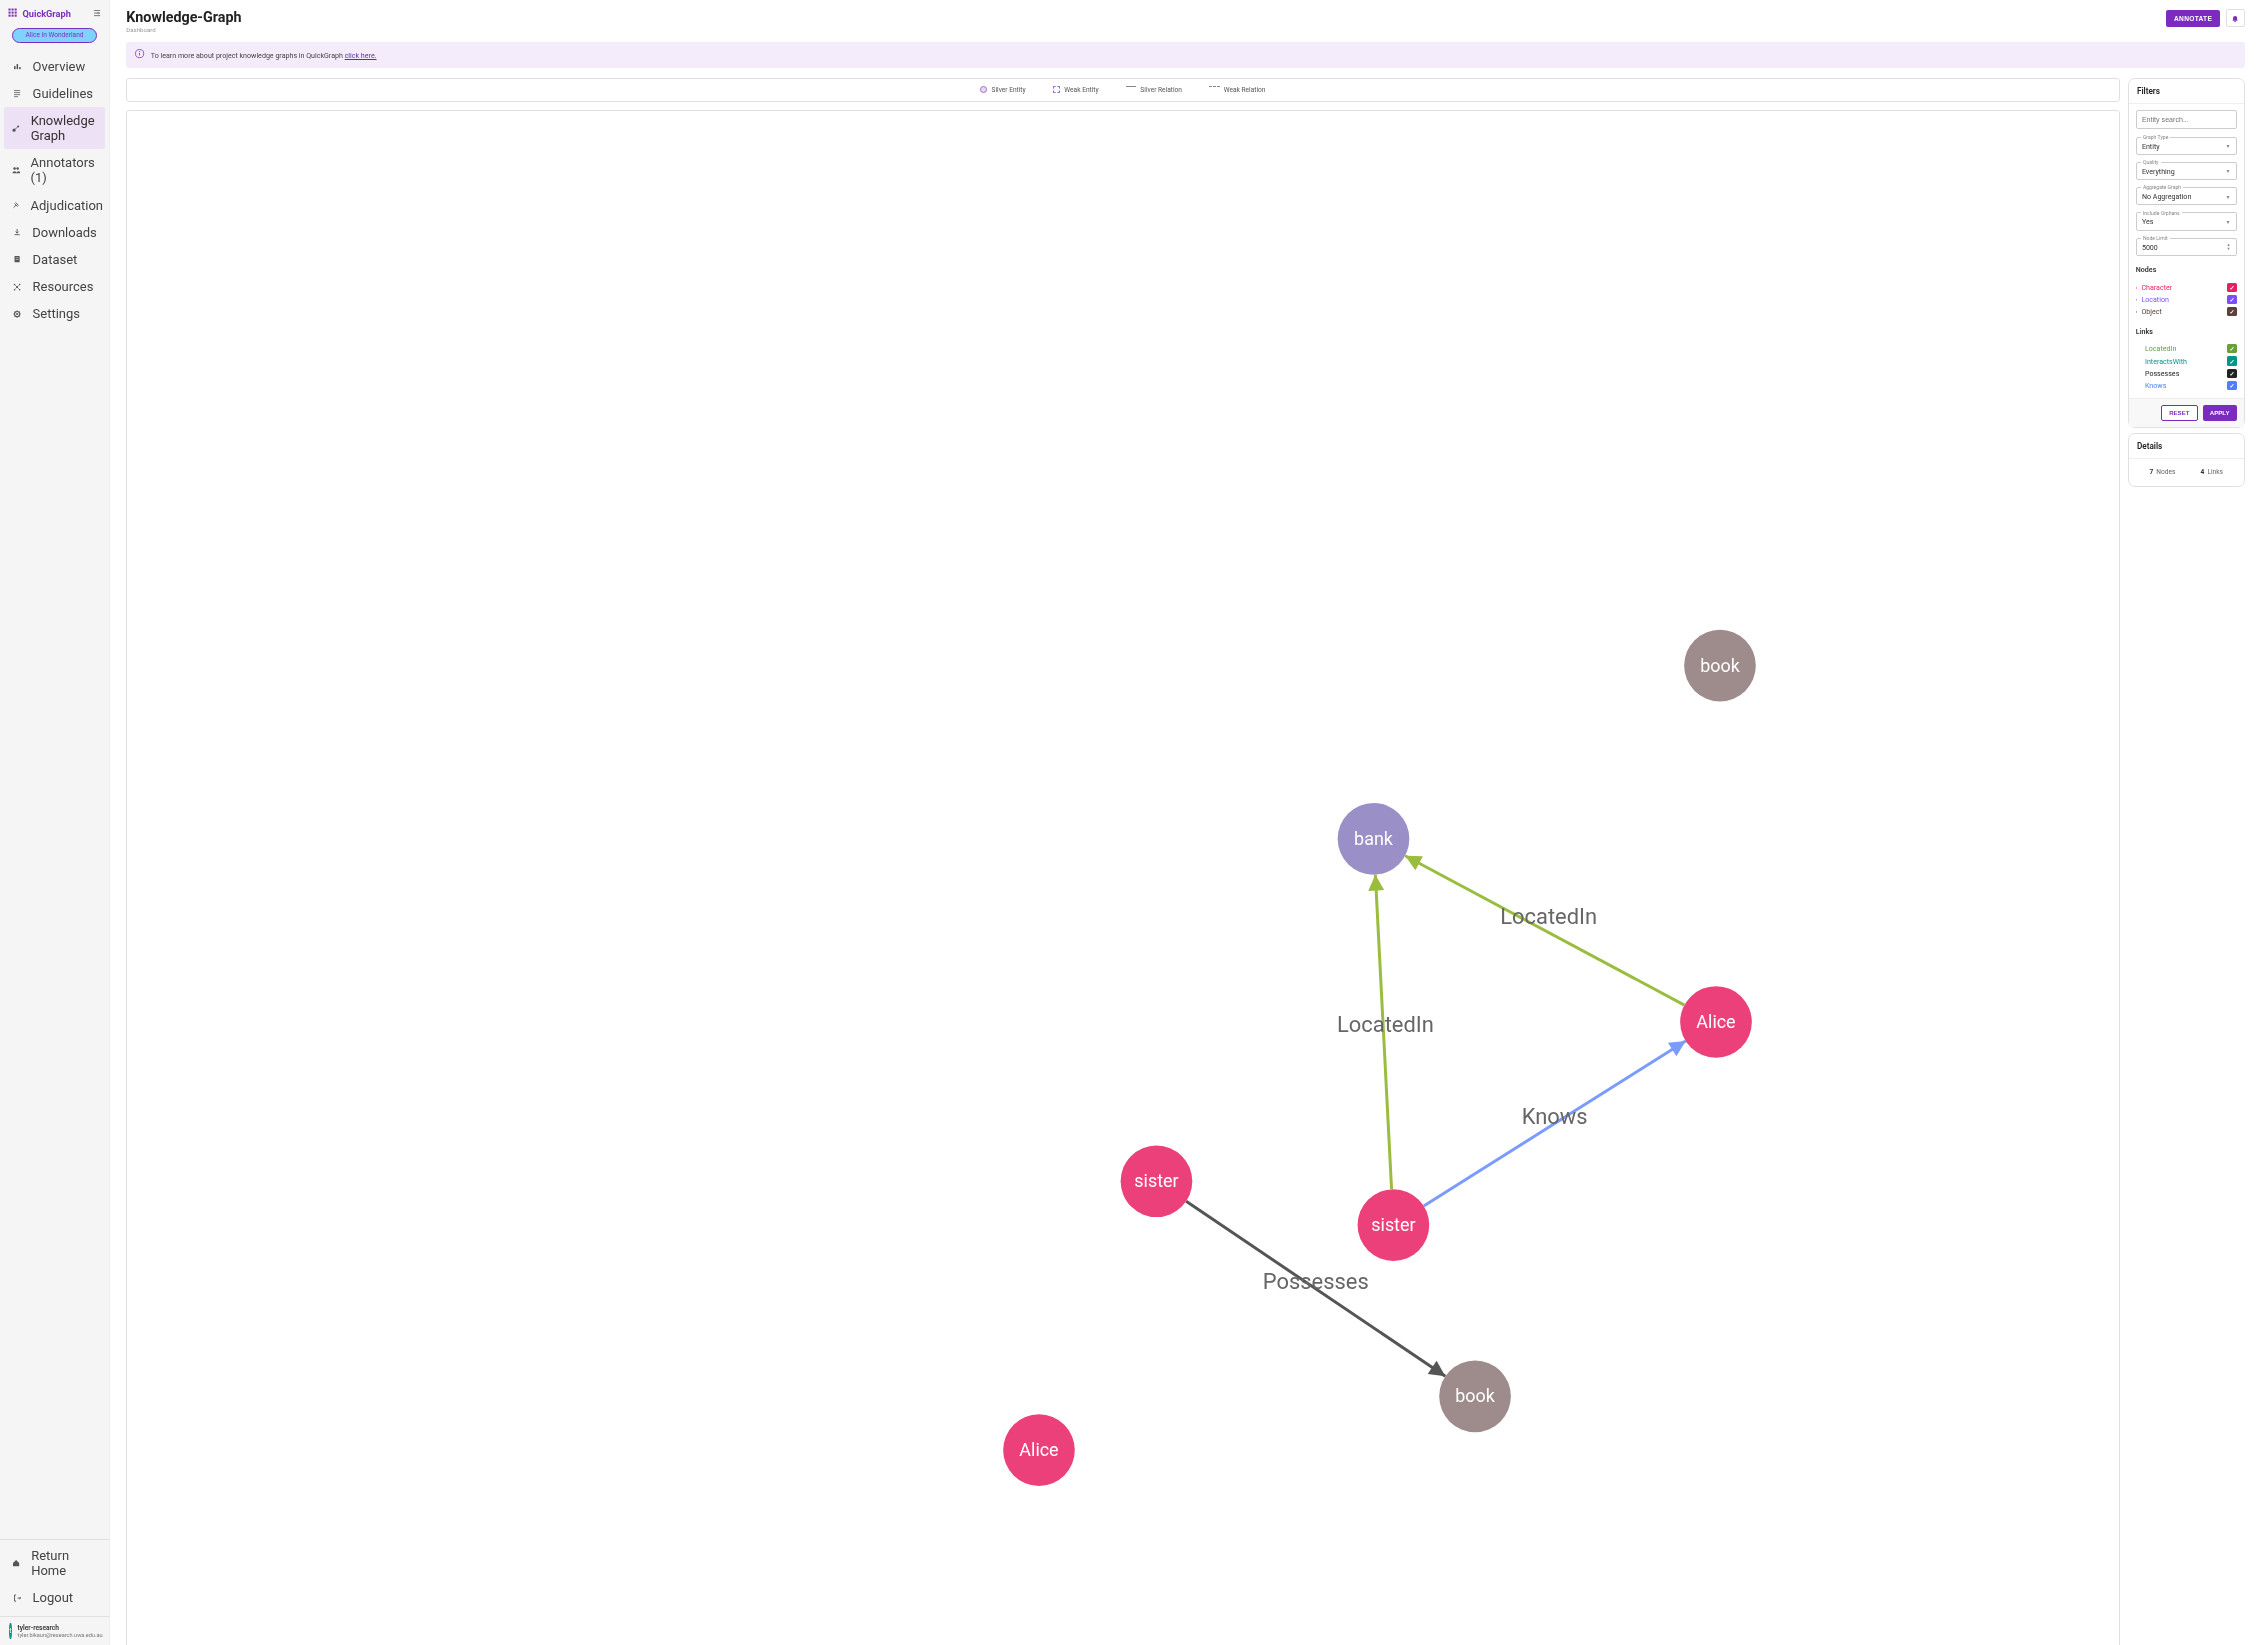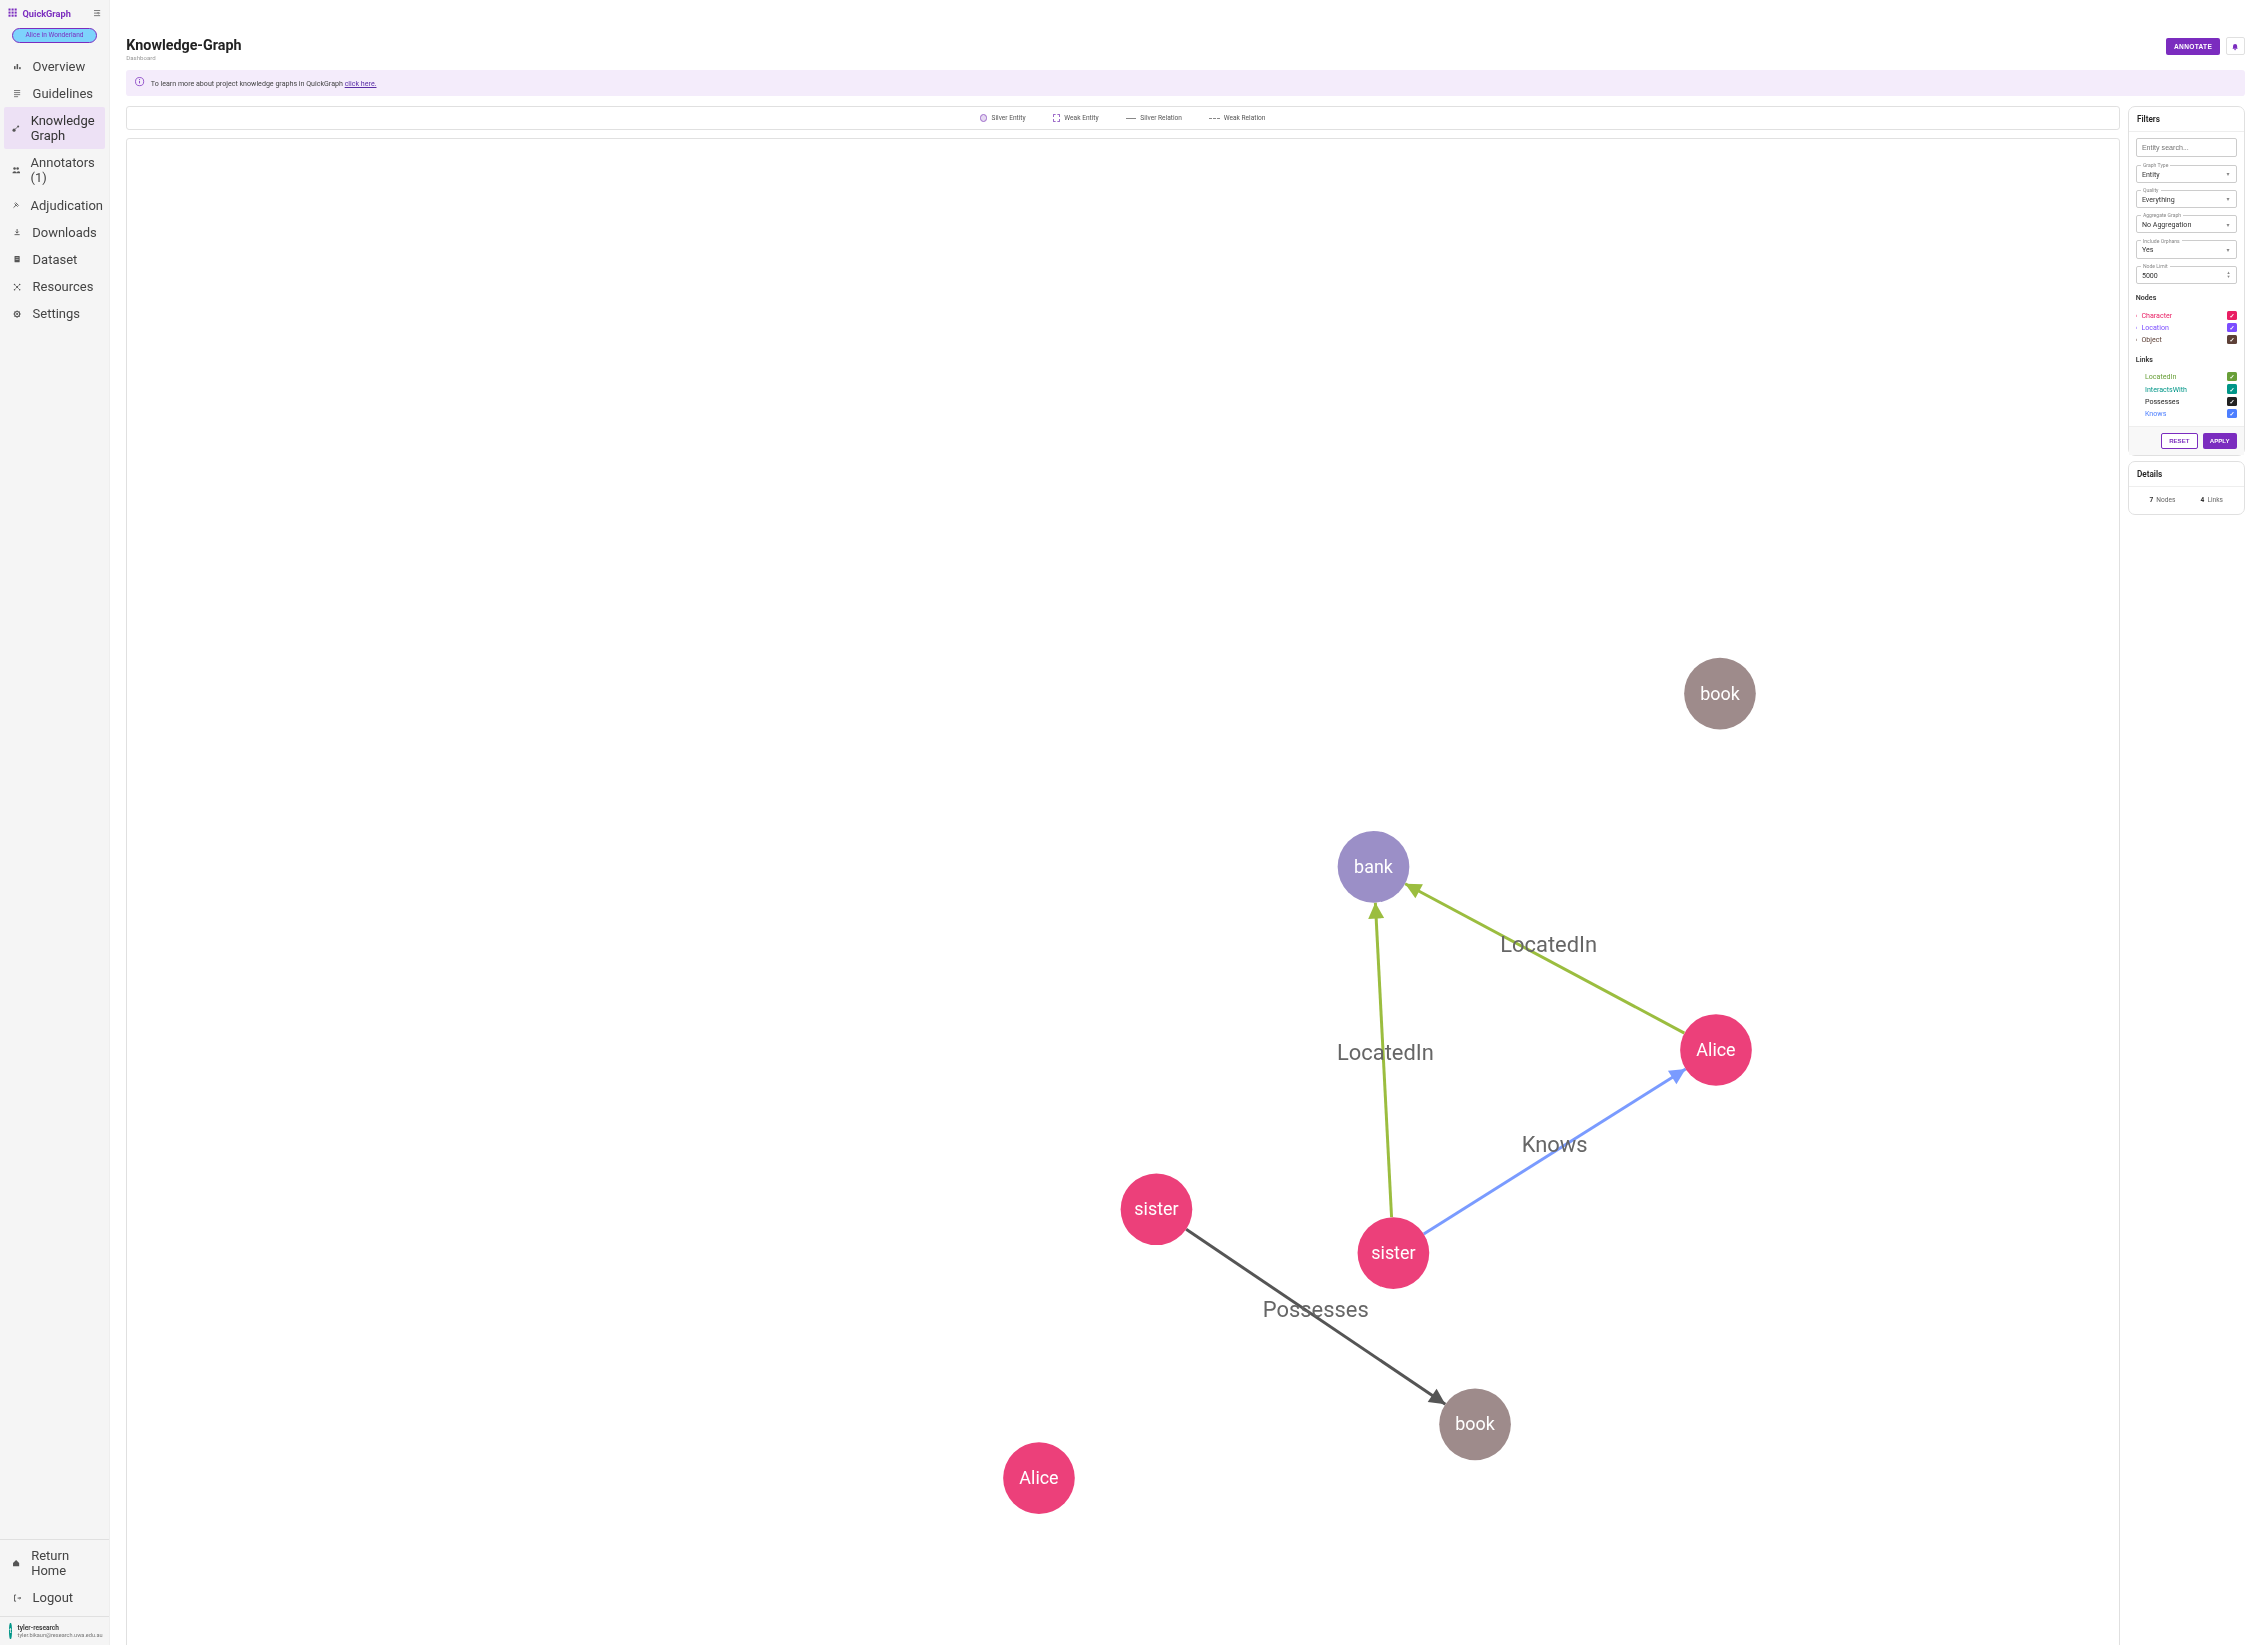--- a/index.html
+++ b/index.html
@@ -18,36 +18,36 @@
     .sb-item.active { background: #ede1f5; color: #333; border-radius: 2px; margin: 0 4.1px; padding-left: 8.2px; }
     .sb-item .icon { width: 10.2px; color: #555; display:flex; justify-content:center; }
     .sb-bottom { border-top: 0.5px solid #e0e0e0; padding: 2px 0; }
     .sb-user { display: flex; align-items: center; gap: 6.1px; padding: 6.1px 9.2px; border-top: 0.5px solid #e0e0e0; margin-top: 2px; }
     .avatar { width: 16.3px; height: 16.3px; border-radius: 50%; background: #009688; color: #fff; font-size: 7.1px; display: flex; align-items: center; justify-content: center; }
     .sb-user-name { font-size: 6.6px; font-weight: 600; color: #333; }
     .sb-user-email { font-size: 5.6px; color: #777; }
     
     
     .main { flex: 1; display: flex; flex-direction: column; overflow: auto; }
-    .topbar { display: flex; align-items: flex-start; padding: 9.2px 16.3px 4.1px; margin-top: 28px; }
+    .topbar { display: flex; align-items: flex-start; padding: 9.2px 16.3px 4.1px; }
     .tb-left { flex: 1; }
     .tb-title { font-size: 14.3px; font-weight: 700; color: #222; }
     .tb-sub { font-size: 6.1px; color: #999; margin-top: 1px; }
     .tb-actions { display: flex; gap: 6.1px; align-items: center; }
     .btn-primary { background: #7b2cbf; color: #fff; border: none; padding: 5.1px 8.2px; font-weight: 600; border-radius: 2px; cursor: pointer; font-size: 6.6px; letter-spacing: 0.3px; }
     .icon-btn { width: 18.3px; height: 18.3px; border: 0.5px solid #e0e0e0; border-radius: 2px; display:flex; align-items:center; justify-content:center; background:#fff; cursor:pointer; color:#7b2cbf; }
     
     .banner { margin: 5.1px 16.3px; background: #f4ecfb; border-radius: 3.1px; padding: 7.1px 9.2px; display: flex; align-items: center; gap: 6.1px; font-size: 7.1px; color: #444; }
     .banner .info-icon { color: #7b2cbf; }
     .banner a { color: #5a2ea6; text-decoration: underline; }
     
     .content-row { display: flex; gap: 8.2px; padding: 5.1px 16.3px 12.2px; flex:1; }
     .graph-col { flex: 1; display: flex; flex-direction: column; gap: 8.2px; }
     .legend { border: 0.5px solid #e0e0e0; border-radius: 3.1px; padding: 7.1px 10.2px; display: flex; gap: 27.5px; align-items: center; font-size: 6.6px; color: #555; justify-content:center;}
-    .legend-item { display: flex; align-items: center; gap: 4.1px; }
+    .legend-item { display: flex; align-items: flex-start; gap: 4.1px; }
     .lg-circle { width: 7.1px; height: 7.1px; border-radius: 50%; background:#e6d9f2; border:0.5px solid #9d6bc9; }
     .lg-dashed { width: 7.1px; height: 7.1px; border: 1px dashed #9d6bc9; border-radius: 1px; }
     .lg-line { width: 10.2px; height: 1px; background: #888; }
     .lg-dline { width: 10.2px; height: 0; border-top: 1px dashed #888; }
     
     .graph-canvas { flex: 1; border: 0.5px solid #e0e0e0; border-radius: 3.1px; min-height: 347px; position:relative; }
     
     .filters-col { width: 117px; display: flex; flex-direction: column; gap: 5.1px; }
     .panel { border: 0.5px solid #e0e0e0; border-radius: 7px; }
     .panel-hd { padding: 7.1px 8.2px; font-size: 8.2px; font-weight: 600; border-bottom: 0.5px solid #eee; }

